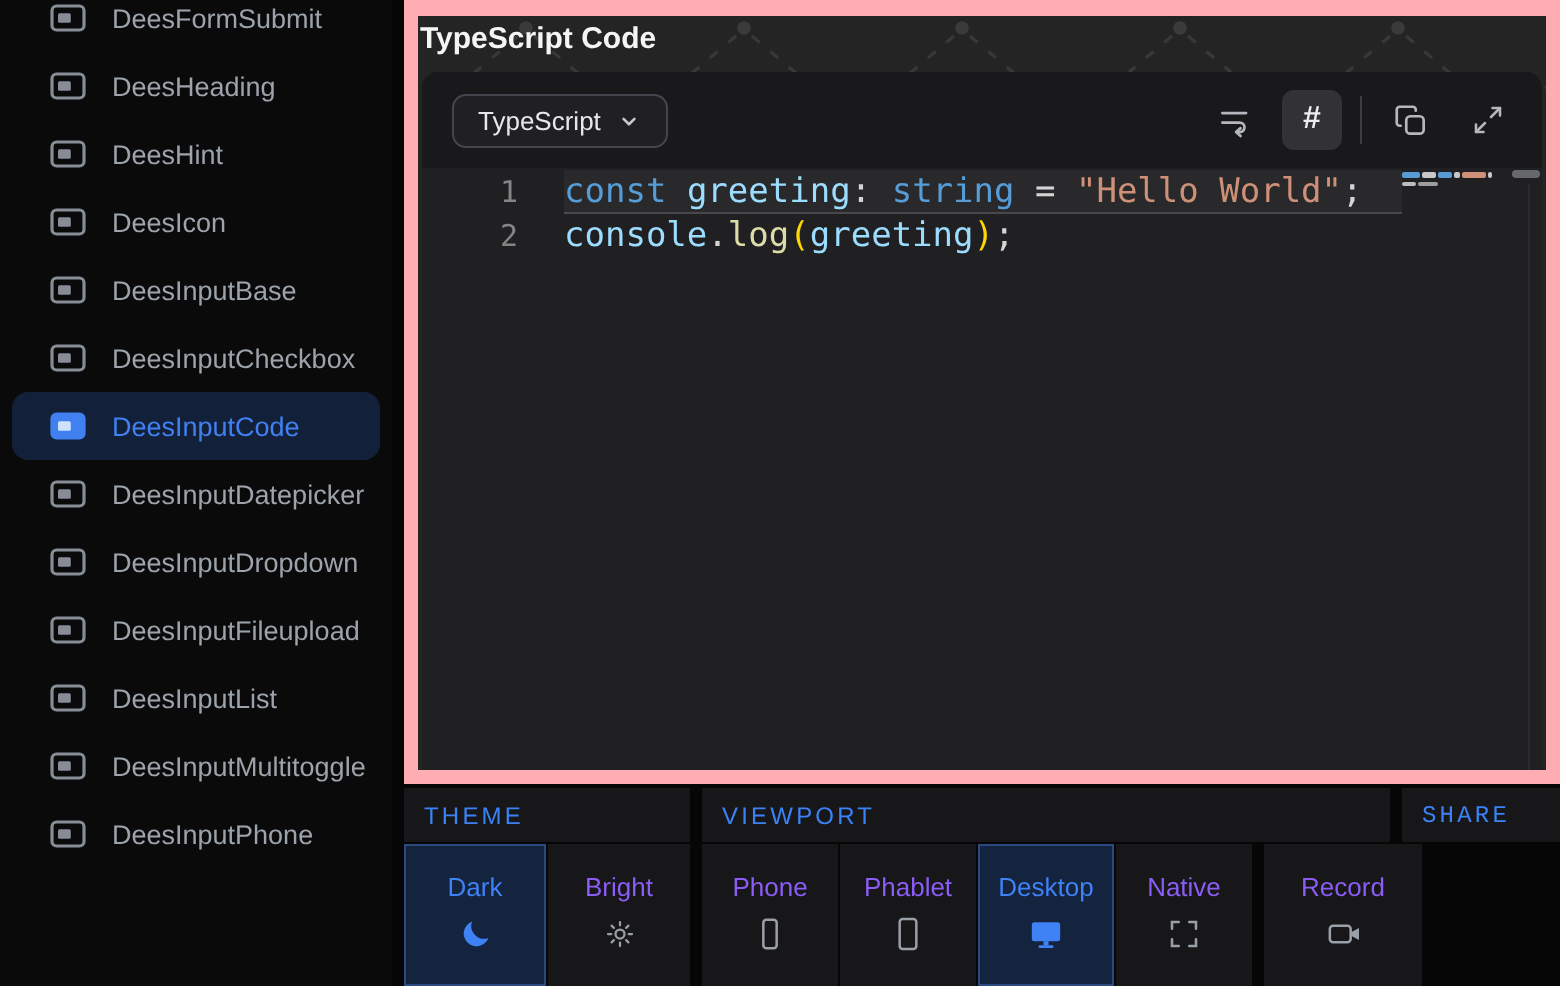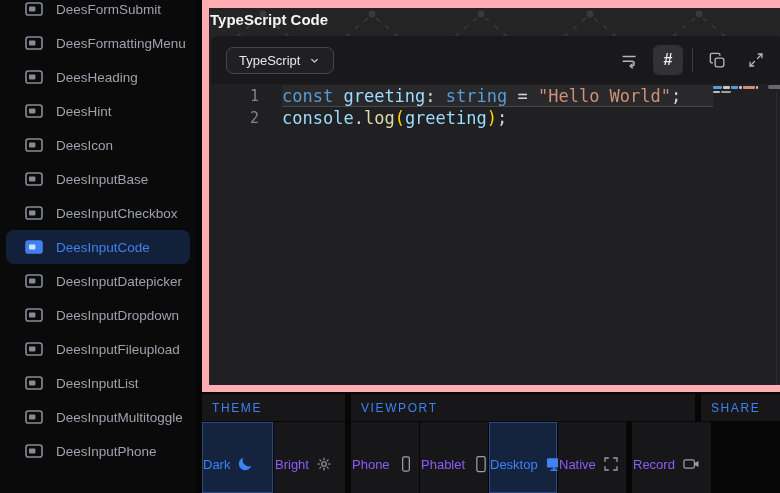--- a/index.html
+++ b/index.html
@@ -64,25 +64,25 @@
   .minimap i { display:block; height:2.5px; border-radius:1px; }
   .mini-slider { position:absolute; top:1px; right:1px; width:14px; height:4px;
     background:#67686c; border-radius:2px; }
   .scroll-divider { position:absolute; top:8px; bottom:0; right:6px; width:1px; background:#2c2c2f; }
 
   
   .toolbar { margin-top:2px; flex:1; display:flex; flex-direction:column; }
   .tb-labels { height:27px; flex:none; display:flex; margin-bottom:1px; }
   .tb-label { background:#17171a; color:#3b82f6; font-size:12px; letter-spacing:1.6px;
     display:flex; align-items:center; padding-left:10px; margin-right:6px; }
-  .tb-label:last-child { margin-right:12px; }
+  .tb-label:last-child { margin-right:0;font-family:Liberation Mono, monospace; }
   .tb-cells { flex:1; display:flex; }
   .tb-section { display:flex; gap:1px; margin-right:6px; }
   .tb-section:last-child { margin-right:0; }
-  .cell { background:#17171a; display:flex; align-items:center;
+  .cell { background:#17171a; display:flex; flex-direction:column; align-items:center;
     padding-top:13px; gap:6px; cursor:pointer; border:1px solid transparent; }
   .cell .c-label { font-size:13px; color:#8b5cf6; }
   .cell .c-icon { color:#9aa0a8; height:20px; display:grid; place-items:center; }
   .cell.selected { background:#14233e; border-color:#2c4a80; }
   .cell.selected .c-label { color:var(--c-accent,#3e82f6); }
   .cell.selected .c-icon { color:var(--c-accent,#3e82f6); }
 </style>
 </head>
 <body>
 
@@ -91,29 +91,20 @@
   <nav class="sidebar">
     <div class="sidebar-list">
         <div class="sidebar-item">
           <span class="s-icon">
             <svg width="18" height="14" viewBox="0 0 18 14">
               <rect class="outer" x="1" y="1" width="16" height="12" rx="2.3"></rect>
               <rect class="inner" x="4" y="4.6" width="6.4" height="4.8" rx="0.8"></rect>
             </svg>
           </span>
           <span class="s-label">DeesFormSubmit</span>
-        </div>
-        <div class="sidebar-item">
-          <span class="s-icon">
-            <svg width="18" height="14" viewBox="0 0 18 14">
-              <rect class="outer" x="1" y="1" width="16" height="12" rx="2.3"></rect>
-              <rect class="inner" x="4" y="4.6" width="6.4" height="4.8" rx="0.8"></rect>
-            </svg>
-          </span>
-          <span class="s-label">DeesFormattingMenu</span>
         </div>
         <div class="sidebar-item">
           <span class="s-icon">
             <svg width="18" height="14" viewBox="0 0 18 14">
               <rect class="outer" x="1" y="1" width="16" height="12" rx="2.3"></rect>
               <rect class="inner" x="4" y="4.6" width="6.4" height="4.8" rx="0.8"></rect>
             </svg>
           </span>
           <span class="s-label">DeesHeading</span>
         </div>

